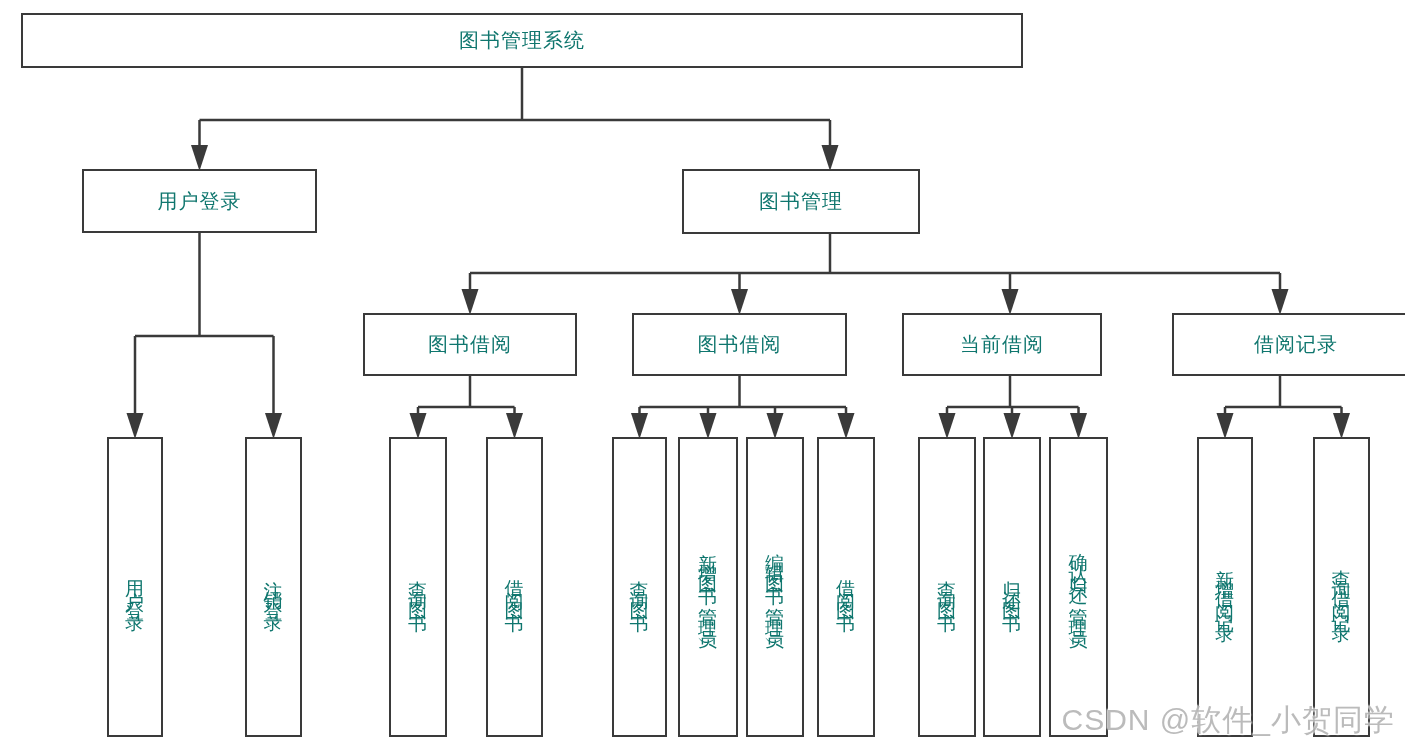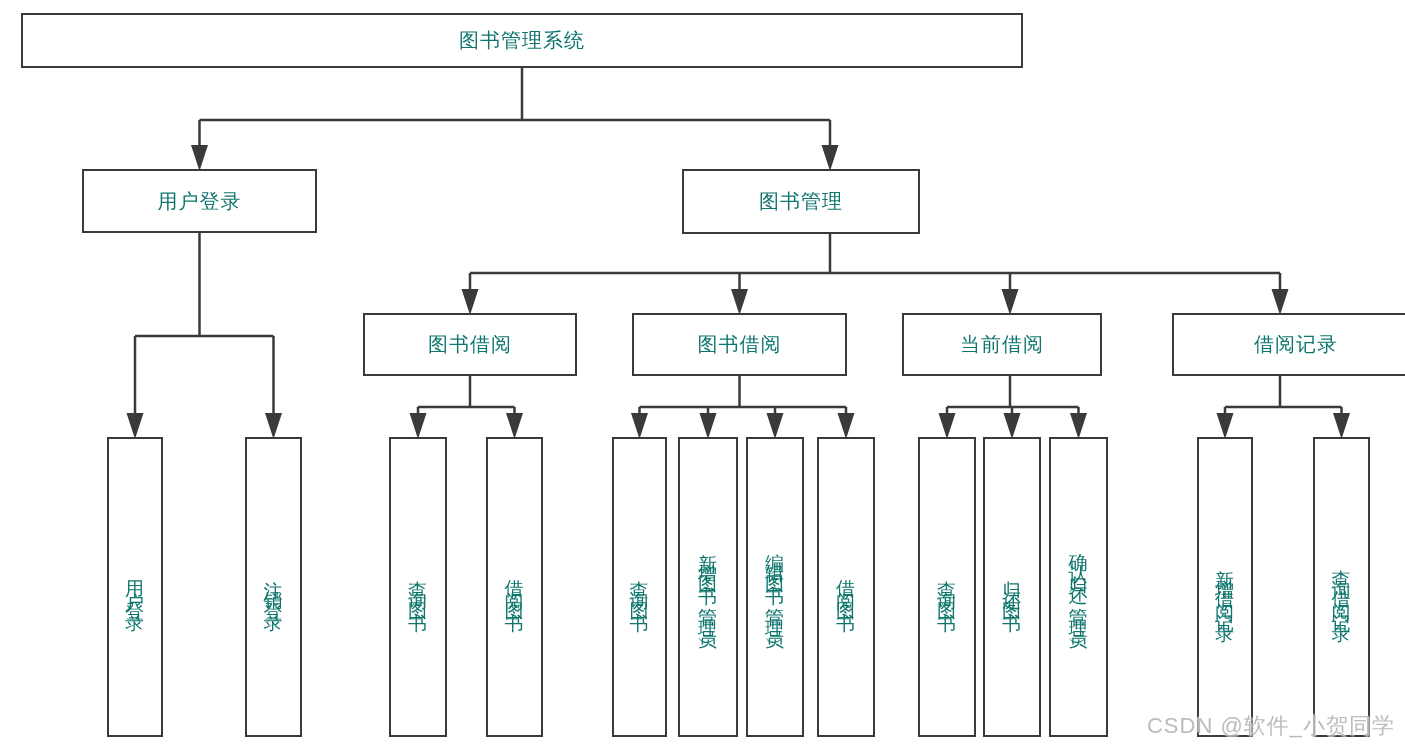--- a/index.html
+++ b/index.html
@@ -35,21 +35,21 @@
     writing-mode: vertical-rl;
     text-orientation: mixed;
     font-size: 19px;
     letter-spacing: 11px;
     line-height: 1;
   }
   #watermark {
     position: absolute;
     right: 10px;
     bottom: 6px;
-    font-size: 22px;
+    font-size: 30px;
     color: rgba(175, 175, 175, 0.85);
     text-shadow: 1px 1px 2px rgba(255,255,255,0.95), -1px -1px 2px rgba(255,255,255,0.95);
     letter-spacing: 1px;
     z-index: 10;
     white-space: nowrap;
   }
 </style>
 </head>
 <body>
 

